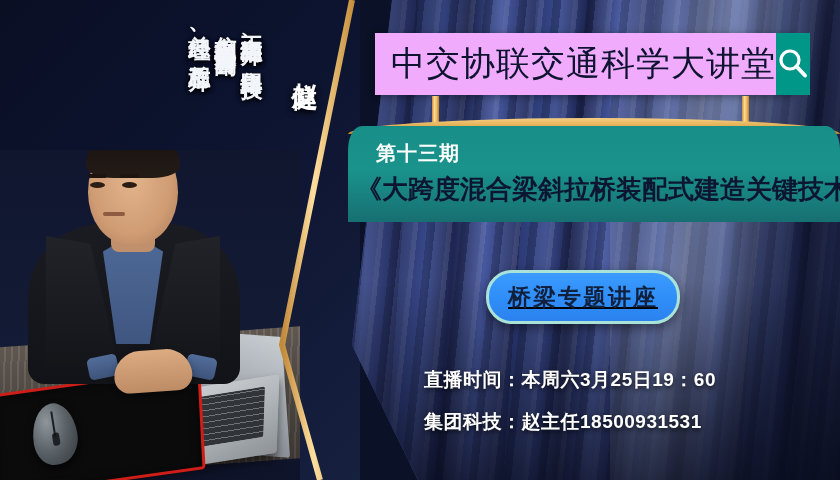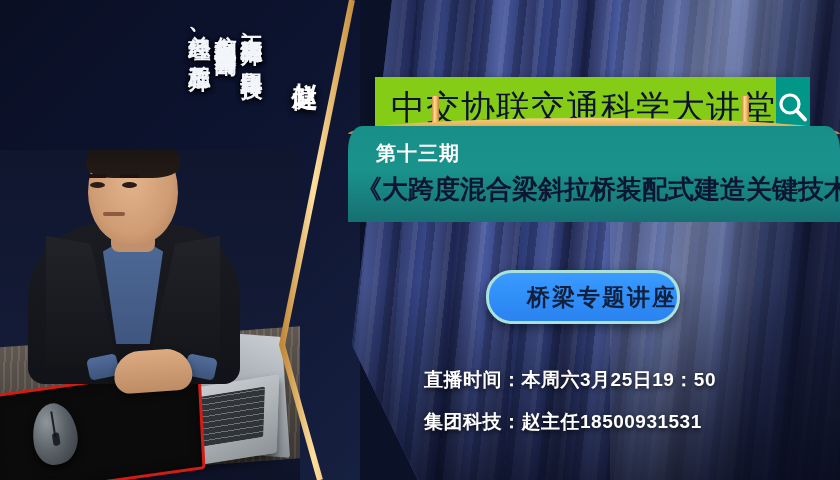--- a/index.html
+++ b/index.html
@@ -180,24 +180,23 @@
     background:linear-gradient(0deg, rgba(7,10,26,.72) 0%, rgba(7,10,26,0) 100%);
     pointer-events:none;
   }
 
   
   .gold-line{position:absolute;left:260px;top:0;width:160px;height:480px;pointer-events:none;}
 
   
   .title-banner{
     position:absolute;left:375px;top:33px;width:420px;height:62px;
-    background:#84cc16;
+    background:#f0abfc;
     display:flex;align-items:center;
     box-shadow:0 2px 8px rgba(0,0,0,.35);
-    margin-top:44px;
   }
   .title-text{
     flex:1;
     color:#0e1430;font-size:34px;font-weight:normal;
     letter-spacing:1px;padding-left:16px;
     white-space:nowrap;
   }
   .search-box{
     width:56px;height:62px;background:#009688;
     display:flex;align-items:center;justify-content:center;
@@ -231,22 +230,23 @@
     position:absolute;left:8px;top:46px;width:476px;
     color:#0d1630;font-size:26px;font-weight:bold;letter-spacing:0px;
     text-align:center;white-space:nowrap;
   }
 
   
   .pill{
     position:absolute;left:486px;top:270px;width:188px;height:48px;
     background:linear-gradient(180deg,#3b9bff 0%,#2f8df8 55%,#2b82ef 100%);
     border:3px solid #a9e2d8;border-radius:26px;
-    display:flex;align-items:center;justify-content:flex-end;
+    display:flex;align-items:center;justify-content:center;
     box-shadow:0 4px 12px rgba(0,0,0,.45);
+    text-decoration:underline;
   }
   .pill span{color:#10203d;font-size:23px;font-weight:bold;letter-spacing:2px;}
 
   
   .info{
     position:absolute;color:#ffffff;font-size:19px;font-weight:bold;
     letter-spacing:.5px;text-shadow:0 2px 5px rgba(0,0,0,.75);
     white-space:nowrap;
   }
   .info.l1{left:424px;top:367px;}
@@ -338,16 +338,16 @@
 
   <div class="subtitle-banner">
     <div class="sub-line1">第十三期</div>
     <div class="sub-line2">《大跨度混合梁斜拉桥装配式建造关键技术》</div>
   </div>
 
   <div class="pill">
     <span>桥梁专题讲座</span>
   </div>
 
-  <div class="info l1">直播时间：本周六3月25日19：50</div>
+  <div class="info l1">直播时间：本周六3月25日19：60</div>
   <div class="info l2">集团科技：赵主任18500931531</div>
 
 </div>
 
 </body></html>

